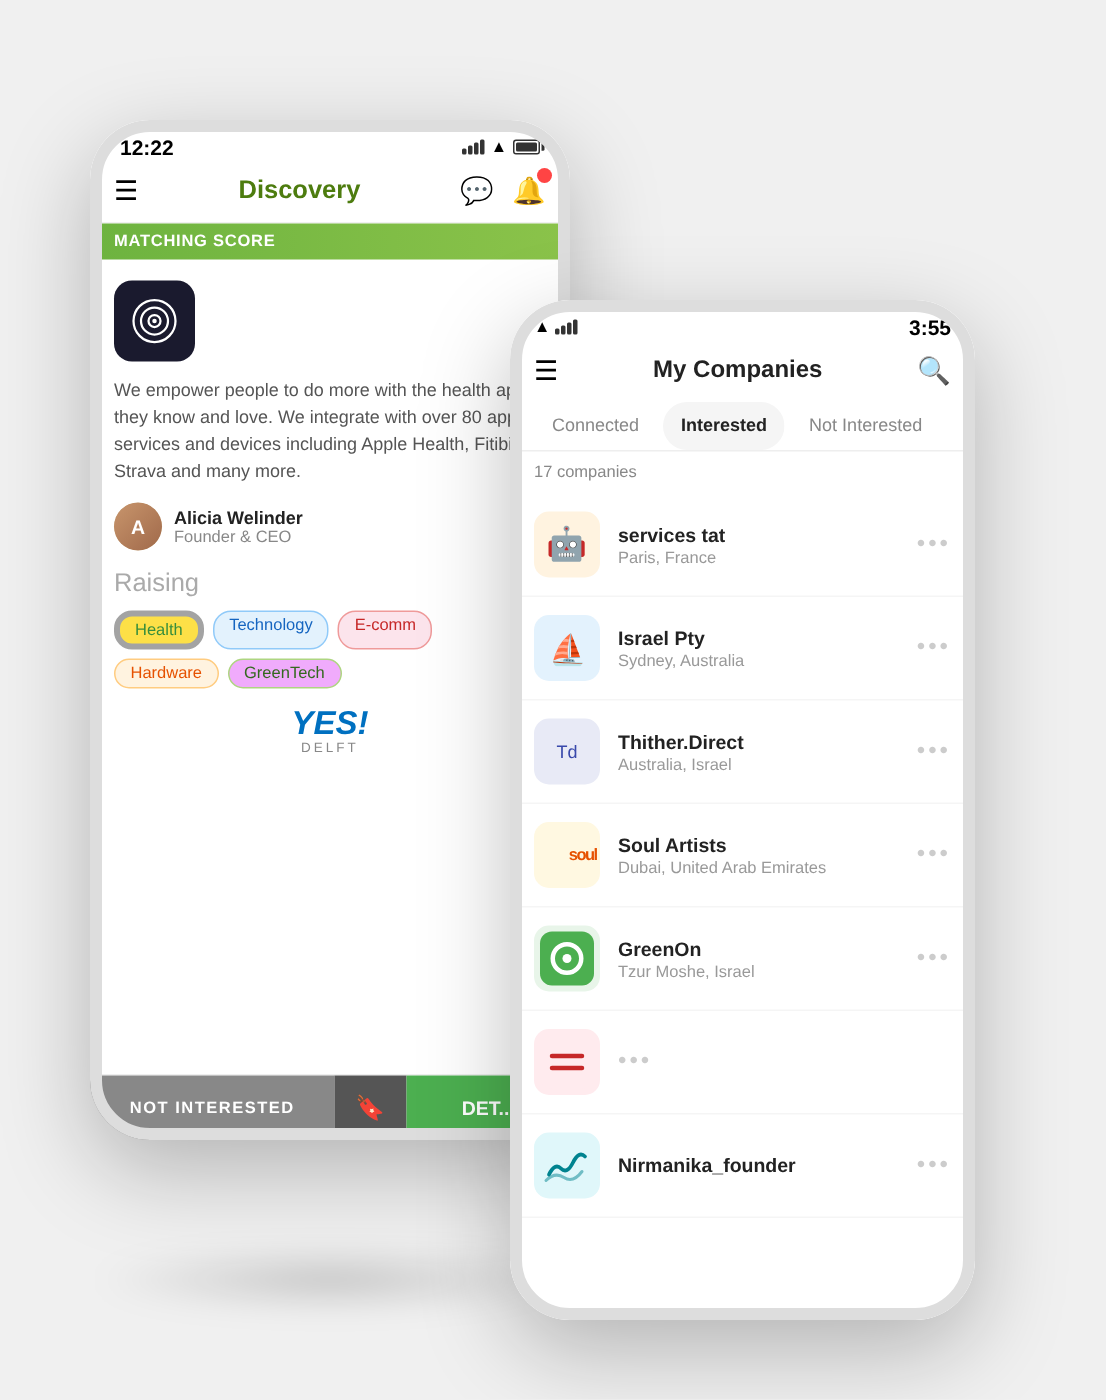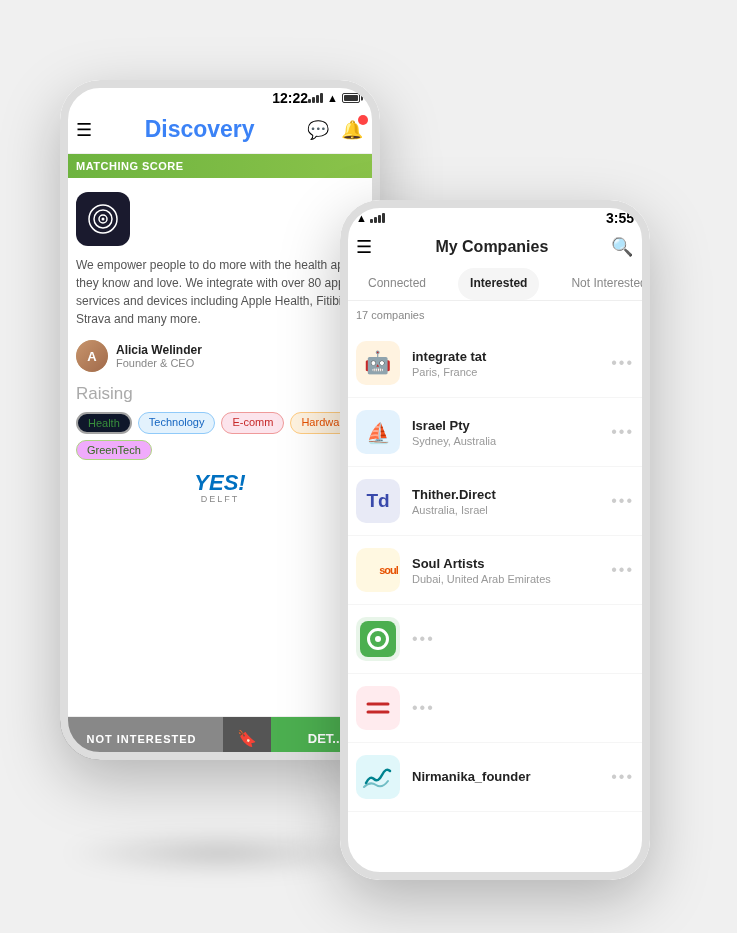--- a/index.html
+++ b/index.html
@@ -65,21 +65,21 @@
       border-radius: 40px;
       border: 8px solid #ddd;
       pointer-events: none;
       z-index: 10;
     }
 
     
     .status-bar {
       display: flex;
       align-items: center;
-      justify-content: flex-end;
+      justify-content: space-between;
       padding: 10px 20px 4px;
       font-size: 12px;
       font-weight: 600;
     }
 
     .status-bar-time { font-size: 14px; font-weight: 700; }
 
     .status-icons {
       display: flex;
       align-items: center;
@@ -135,23 +135,23 @@
       display: flex;
       align-items: center;
       justify-content: space-between;
       padding: 6px 16px 10px;
       border-bottom: 1px solid #f0f0f0;
     }
 
     .hamburger { font-size: 18px; cursor: pointer; }
 
     .discovery-title {
-      font-size: 23px;
+      font-size: 17px;
       font-weight: 700;
-      color: #3b82f6;
+      color: #4d7c0f;
     }
 
     .header-icons {
       display: flex;
       align-items: center;
       gap: 12px;
     }
 
     .chat-icon, .bell-icon {
       font-size: 18px;
@@ -293,21 +293,21 @@
       margin-bottom: 12px;
     }
 
     .tag {
       padding: 3px 10px;
       border-radius: 12px;
       font-size: 11px;
       font-weight: 500;
     }
 
-    .tag-health { background: #0f172a; color: #388e3c; border: 2px solid #a3a3a3; }
+    .tag-health { background: #fde047; color: #388e3c; border: 4px solid #a3a3a3; }
     .tag-tech { background: #e3f2fd; color: #1565c0; border: 1px solid #90caf9; }
     .tag-ecomm { background: #fce4ec; color: #c62828; border: 1px solid #ef9a9a; }
     .tag-hardware { background: #fff3e0; color: #e65100; border: 1px solid #ffcc80; }
     .tag-greentech { background: #f0abfc; color: #33691e; border: 1px solid #aed581; }
 
     .yes-delft {
       display: flex;
       flex-direction: column;
       align-items: center;
       margin-bottom: 10px;
@@ -405,21 +405,21 @@
       font-weight: 700;
       color: #222;
     }
 
     
     .tabs-row {
       display: flex;
       align-items: center;
       border-bottom: 1px solid #eee;
       padding: 0 16px;
-      gap: 20px;
+      gap: 4px;
     }
 
     .tab {
       padding: 8px 12px;
       font-size: 12px;
       font-weight: 500;
       color: #888;
       cursor: pointer;
       border-bottom: 2px solid transparent;
       white-space: nowrap;
@@ -685,42 +685,42 @@
 
     <div class="companies-count">17 companies</div>
 
     <div class="company-list">
 
       <div class="company-list-item">
         <div class="company-list-logo logo-latitude">
           <span style="font-size:22px">🤖</span>
         </div>
         <div class="company-list-info">
-          <div class="company-list-name">integrate tat</div>
+          <div class="company-list-name">services tat</div>
           <div class="company-list-location">Paris, France</div>
         </div>
         <span class="more-dots">•••</span>
       </div>
 
       <div class="company-list-item">
         <div class="company-list-logo logo-mysail">
           <svg width="36" height="36" viewBox="0 0 36 36">
             <rect width="36" height="36" fill="#e3f2fd" rx="8"></rect>
             <text x="6" y="26" font-size="20" font-weight="800" fill="#1565c0">⛵</text>
           </svg>
         </div>
         <div class="company-list-info">
           <div class="company-list-name">Israel Pty</div>
           <div class="company-list-location">Sydney, Australia</div>
         </div>
         <span class="more-dots">•••</span>
       </div>
 
       <div class="company-list-item">
-        <div class="company-list-logo logo-thither" style="background:#e8eaf6; font-size:19px; font-weight:700; color:#3949ab;">
+        <div class="company-list-logo logo-thither" style="background:#e8eaf6; font-size:12px; font-weight:400; color:#3949ab;">
           Td
         </div>
         <div class="company-list-info">
           <div class="company-list-name">Thither.Direct</div>
           <div class="company-list-location">Australia, Israel</div>
         </div>
         <span class="more-dots">•••</span>
       </div>
 
       <div class="company-list-item">
@@ -735,20 +735,24 @@
       </div>
 
       <div class="company-list-item">
         <div class="company-list-logo" style="background:#e8f5e9; border-radius:10px;">
           <div class="greenon-logo">
             <div class="greenon-logo-inner">
               <div class="greenon-dot"></div>
             </div>
           </div>
         </div>
+        <div class="company-list-info">
+          <div class="company-list-name">GreenOn</div>
+          <div class="company-list-location">Tzur Moshe, Israel</div>
+        </div>
         <span class="more-dots">•••</span>
       </div>
 
       <div class="company-list-item">
         <div class="company-list-logo logo-asdasd" style="background:#ffebee;">
           <svg width="36" height="36" viewBox="0 0 36 36">
             <rect width="36" height="36" fill="#ffebee" rx="8"></rect>
             <line x1="8" y1="14" x2="28" y2="14" stroke="#c62828" stroke-width="3" stroke-linecap="round"></line>
             <line x1="8" y1="22" x2="28" y2="22" stroke="#c62828" stroke-width="3" stroke-linecap="round"></line>
           </svg>

